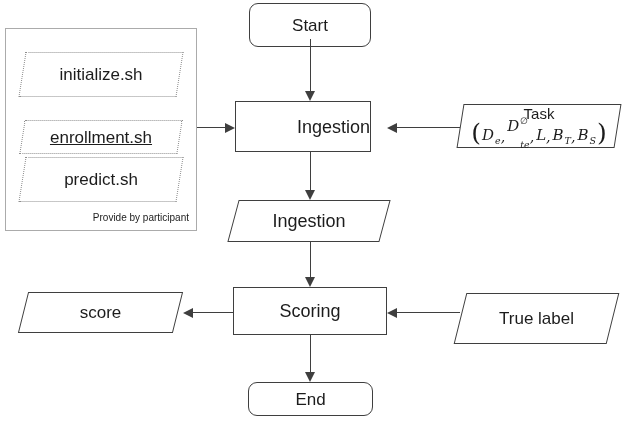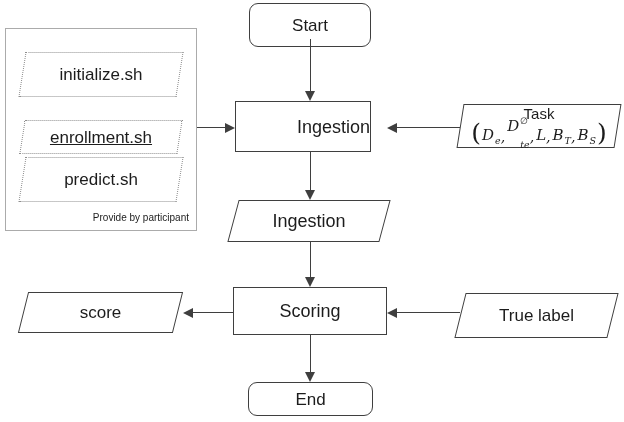--- a/index.html
+++ b/index.html
@@ -125,21 +125,21 @@
 
   <div class="rect-node" style="left:233px;top:287px;width:154px;height:48px;">
     <span class="node-label">Scoring</span>
   </div>
 
   <div class="pgram-wrap" style="left:23px;top:292px;width:155px;height:41px;">
     <div class="pgram-shape skew14"></div>
     <span class="pgram-label">score</span>
   </div>
 
-  <div class="pgram-wrap" style="left:460px;top:293px;width:153px;height:45px;">
+  <div class="pgram-wrap" style="left:460px;top:293px;width:153px;height:51px;">
     <div class="pgram-shape skew14"></div>
     <span class="pgram-label">True label</span>
   </div>
 
   <div class="round-node" style="left:248px;top:382px;width:125px;height:34px;">
     <span class="node-label sm">End</span>
   </div>
 
   <div>
     <div class="vline" style="left:310px;top:39px;height:53px;"></div>

